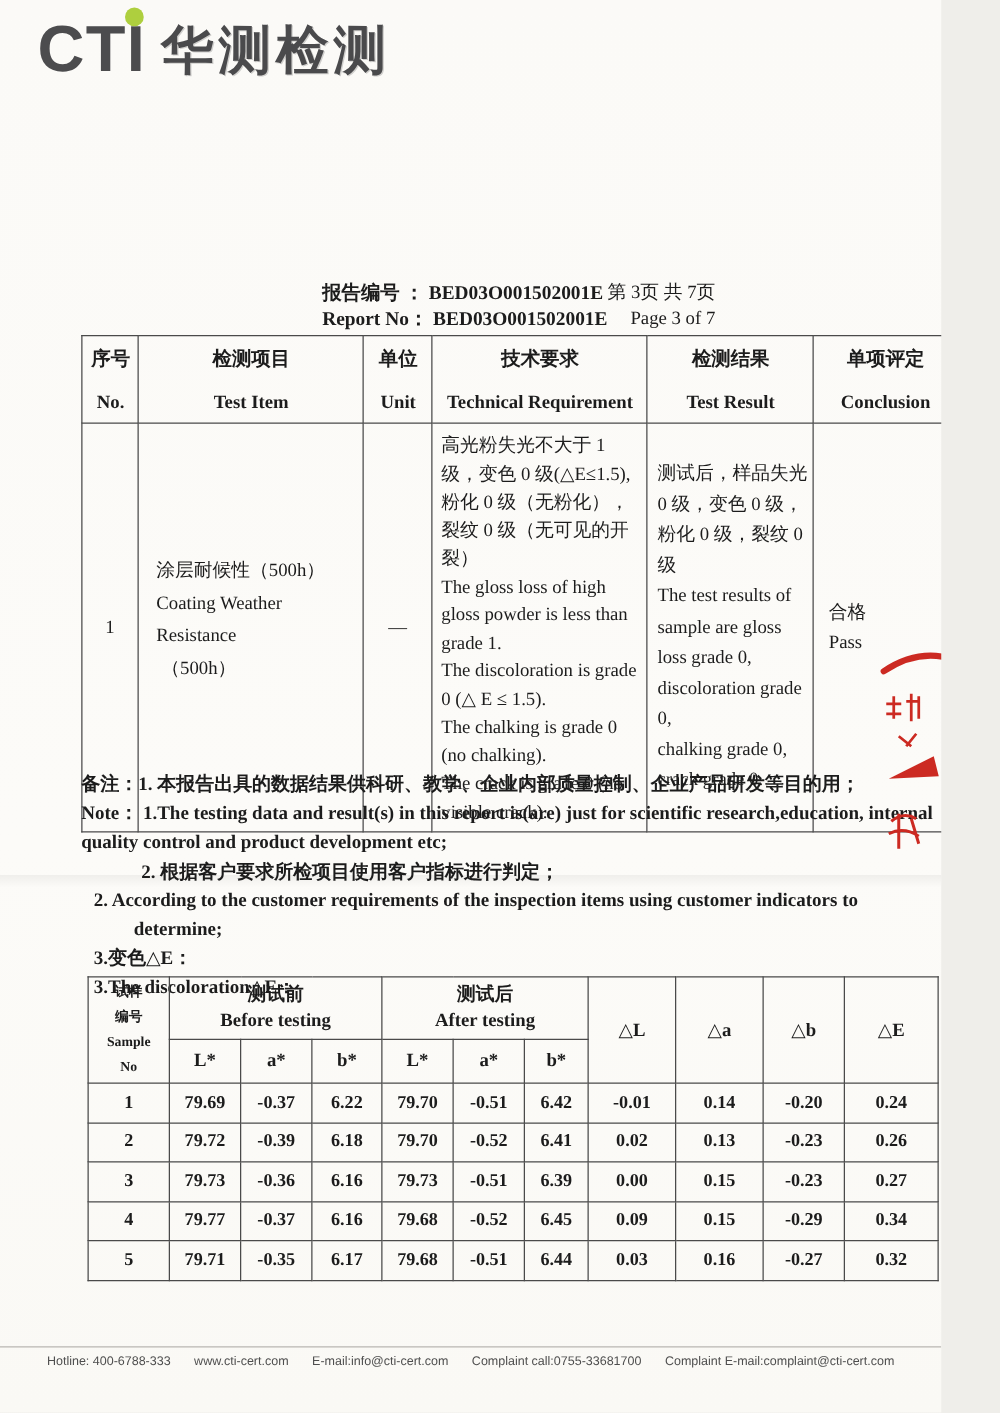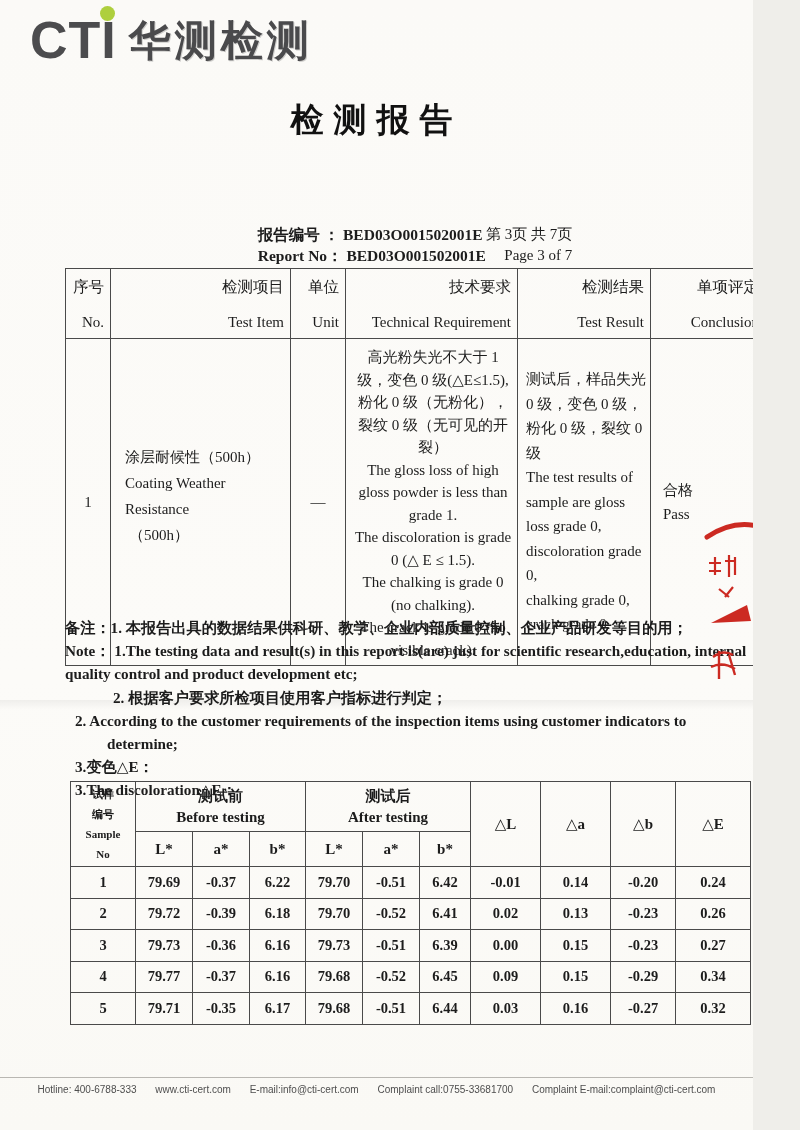--- a/index.html
+++ b/index.html
@@ -32,31 +32,31 @@
 
   
   .meta { position: absolute; top: 224px; left: 65px; width: 700px; display: flex; justify-content: center; align-items: flex-start; }
   .meta-left div { font-size: 15.5px; font-weight: bold; line-height: 21px; white-space: nowrap; }
   .meta-right { text-align: right; font-size: 15px; line-height: 21px; }
 
   
   table { border-collapse: collapse; }
   .main-table { position: absolute; left: 65px; top: 268px; width: 700px; table-layout: fixed; }
   .main-table th, .main-table td { border: 1.5px solid #4a4a4a; vertical-align: middle; font-size: 15px; }
-  .main-table thead th { height: 70px; text-align: right; padding: 4px 6px 4px 7px; font-weight: normal; }
+  .main-table thead th { height: 70px; text-align: center; padding: 4px 6px 4px 7px; font-weight: bold; }
   .main-table thead .h-zh { font-size: 15.5px; }
   .main-table thead .h-en { font-size: 15px; margin-top: 16px; }
   .main-table tbody td { height: 277px; }
   .cell-no { text-align: center; font-weight: 500; }
   .cell-item { padding: 0 6px 12px 14px; }
   .cell-item div { line-height: 26px; }
   .cell-item .en2 { padding-left: 4px; }
   .cell-unit { text-align: center; }
   .cell-req { vertical-align: top; padding: 7px 4px 4px 7px; }
-  .cell-req .zh, .cell-req .en { white-space: pre-line; line-height: 22.5px; font-size: 15px; text-align: center; }
+  .cell-req .zh, .cell-req .en { white-space: pre-line; line-height: 22.5px; font-size: 15px; }
   .cell-result { padding: 0 4px 0 8px; }
   .cell-result .zh, .cell-result .en { white-space: pre-line; line-height: 24.5px; font-size: 15px; }
   .cell-conc { padding-left: 12px; }
   .cell-conc div { line-height: 24px; }
 
   
   .notes { position: absolute; left: 65px; top: 616px; width: 706px; font-weight: bold; font-size: 15.2px; }
   .notes .line { line-height: 23.2px; }
   .ind { padding-left: 48px; }
   .ind-sm { padding-left: 10px; }
@@ -89,21 +89,20 @@
 
   <div class="logo">
     <div class="logo-cti">
       <span>CTI</span>
       <span class="logo-dot"></span>
     </div>
     <div class="logo-zh">华测检测</div>
   </div>
 
   <div class="title-block">
-    <div class="title-zh">检测报告</div>
   </div>
 
   <div class="meta">
     <div class="meta-left">
       <div>报告编号 ： BED03O001502001E</div>
       <div>Report No： BED03O001502001E</div>
     </div>
     <div class="meta-right">
       <div>第 3页  共 7页</div>
       <div>Page 3 of 7</div>

